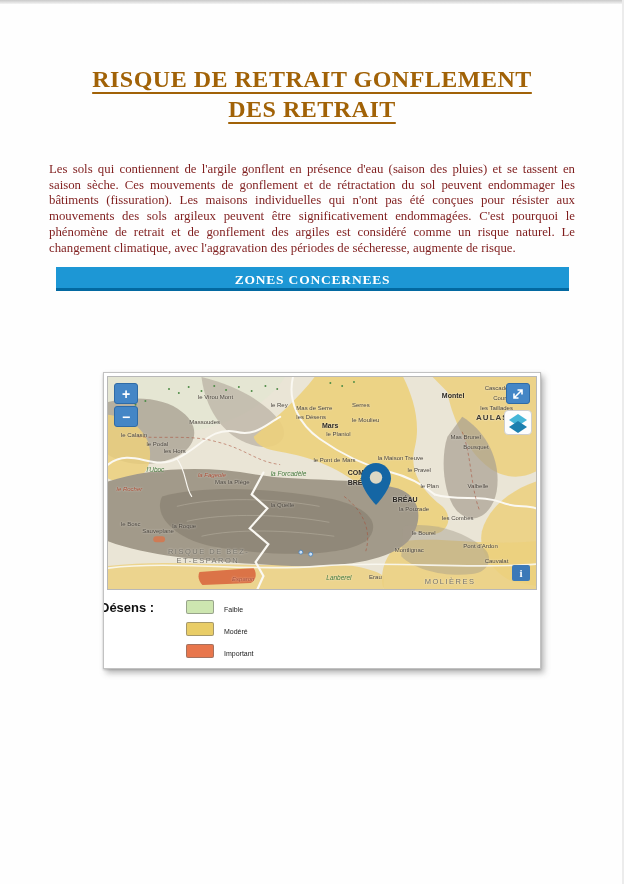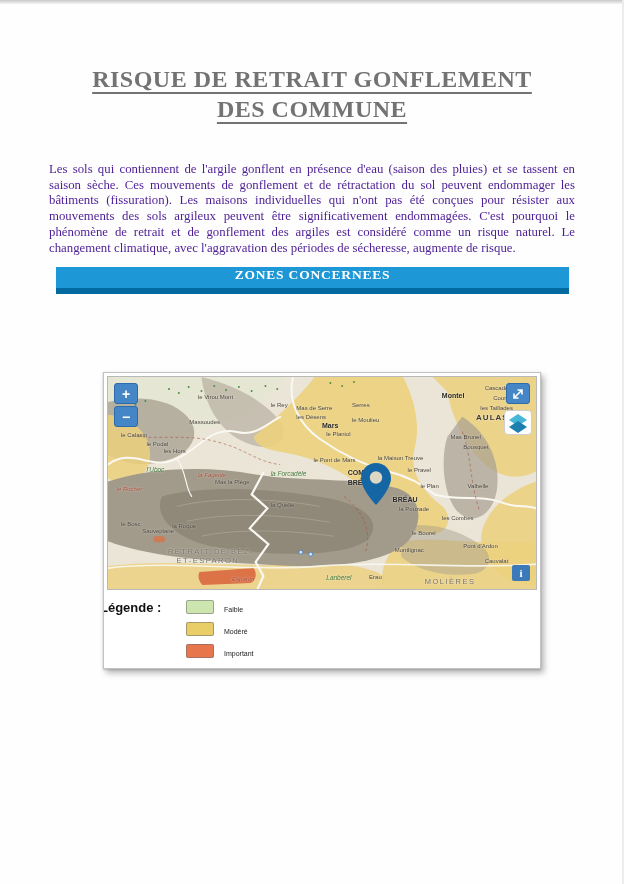--- a/index.html
+++ b/index.html
@@ -6,26 +6,26 @@
   .page{position:relative;width:624px;height:884px;background:#fefefe;overflow:hidden;
         font-family:"Liberation Serif",serif;}
   .scan-top{position:absolute;top:0;left:0;right:0;height:4px;
             background:linear-gradient(#c9c9c9,#f4f4f4);}
   .scan-right{position:absolute;top:0;right:0;width:2px;bottom:0;background:#ececec;}
 
   .title{position:absolute;top:64px;left:0;right:0;margin:0;text-align:center;
          font-weight:bold;font-size:24px;line-height:30px;letter-spacing:.5px;
          text-decoration:underline;text-decoration-thickness:2px;text-underline-offset:5px;}
   .para{position:absolute;left:49px;width:526px;margin:0;font-size:12.8px;
-        line-height:15.7px;text-align:justify;color:#4c1d95;}
+        line-height:15.7px;text-align:justify;color:#7f1d1d;}
   .p1{top:162px;}
   .p2{top:303px;text-indent:44px;}
   .banner{position:absolute;top:267px;left:56px;width:513px;height:21px;
-          display:flex;align-items:flex-start;justify-content:center;
-          border-bottom:6px solid #0369a1;}
+          display:flex;align-items:flex-end;justify-content:center;
+          border-bottom:3px solid #0369a1;}
   .banner span{font-weight:bold;font-size:13.5px;color:#fff;letter-spacing:.8px;}
 
   .map-figure{position:absolute;top:372px;left:103px;width:436px;margin:0;background:#fff;
               border:1px solid #c2c2c2;overflow:hidden;
               box-shadow:3px 4px 6px rgba(95,95,95,.45),0 1px 2px rgba(0,0,0,.2);}
   .map{position:relative;margin:3px;height:212px;border:1px solid #b8b8b8;overflow:hidden;
        background:#eae5d6;cursor:grab;}
   .terrain{position:absolute;inset:0;width:100%;height:100%;}
 
   .labels{position:absolute;inset:0;}
@@ -64,21 +64,21 @@
   .swatch{width:26px;height:12px;border:1px solid rgba(110,110,110,.55);border-radius:2px;}
   .leg-label{font:7px "Liberation Sans",sans-serif;color:#222;padding-bottom:1px;}
 </style>
 </head>
 <body>
 
 <div class="page">
   <div class="scan-top"></div>
   <div class="scan-right"></div>
 
-  <h1 class="title" style="color: #737373;"><span>RISQUE DE RETRAIT GONFLEMENT</span><br><span>DES COMMUNE</span></h1>
+  <h1 class="title" style="color: #a16207;"><span>RISQUE DE RETRAIT GONFLEMENT</span><br><span>DES RETRAIT</span></h1>
 
   <p class="para p1">Les sols qui contiennent de l'argile gonflent en présence d'eau (saison des pluies) et se tassent en saison sèche. Ces mouvements de gonflement et de rétractation du sol peuvent endommager les bâtiments (fissuration). Les maisons individuelles qui n'ont pas été conçues pour résister aux mouvements des sols argileux peuvent être significativement endommagées. C'est pourquoi le phénomène de retrait et de gonflement des argiles est considéré comme un risque naturel. Le changement climatique, avec l'aggravation des périodes de sécheresse, augmente de risque.</p>
 
   <div class="banner" style="background: rgb(29, 151, 213);">
     <span>ZONES CONCERNEES</span>
   </div>
 
 
   <figure class="map-figure">
     <div class="map">
@@ -183,21 +183,21 @@
           <span class="ml hamlet" style="left: 73%; top: 50%;">le Plan</span>
           <span class="ml hamlet" style="left: 84%; top: 50%;">Valbelle</span>
           <span class="ml hamlet" style="left: 71%; top: 72%;">le Bourel</span>
           <span class="ml hamlet" style="left: 67%; top: 80%;">Montlignac</span>
           <span class="ml hamlet" style="left: 83%; top: 78.5%;">Pont d'Ardon</span>
           <span class="ml hamlet" style="left: 88%; top: 85.5%;">Cauvalat</span>
           <span class="ml hamlet" style="left: 3%; top: 68%;">le Bosc</span>
           <span class="ml hamlet" style="left: 8%; top: 71%;">Sauveplane</span>
           <span class="ml hamlet" style="left: 15%; top: 69%;">la Roque</span>
           <span class="ml red" style="left: 2%; top: 51.5%;">le Rocher</span>
-          <span class="ml big" style="left: 14%; top: 80%;">RETRAIT DE BEZ-</span>
+          <span class="ml big" style="left: 14%; top: 80%;">RISQUE DE BEZ-</span>
           <span class="ml big" style="left: 16%; top: 84.5%; text-align: right;">ET-ESPARON</span>
           <span class="ml hamlet" style="left: 38%; top: 59%;">la Quelle</span>
           <span class="ml red" style="left: 29%; top: 94%;">Esparon</span>
           <span class="ml green" style="left: 51%; top: 93%;">Lanberel</span>
           <span class="ml hamlet" style="left: 61%; top: 93%;">Erau</span>
           <span class="ml big" style="left: 74%; top: 94.5%;">MOLIÈRES</span>
         </div>
 
       <div class="zoomctl">
         <button class="mapbtn">+</button>
@@ -222,21 +222,21 @@
 
       <div class="pin">
         <svg width="34" height="44" viewBox="0 0 34 44">
           <path class="pin-body" d="M17 1 C8.5 1 2 7.8 2 16.2 C2 27 17 43 17 43 C17 43 32 27 32 16.2 C32 7.8 25.5 1 17 1 Z" fill="#1566a4"></path>
           <circle cx="17" cy="15.5" r="6.2" fill="#ddd8c4"></circle>
         </svg>
       </div>
     </div>
 
     <div class="legend">
-      <span class="legend-title">Légende :</span>
+      <span class="legend-title">Désens :</span>
       <div class="legend-items">
 
           <div class="legend-item">
             <span class="swatch" style="background: rgb(205, 230, 176);"></span>
             <span class="leg-label">Faible</span>
           </div>
 
           <div class="legend-item">
             <span class="swatch" style="background: rgb(233, 205, 103);"></span>
             <span class="leg-label">Modéré</span>

